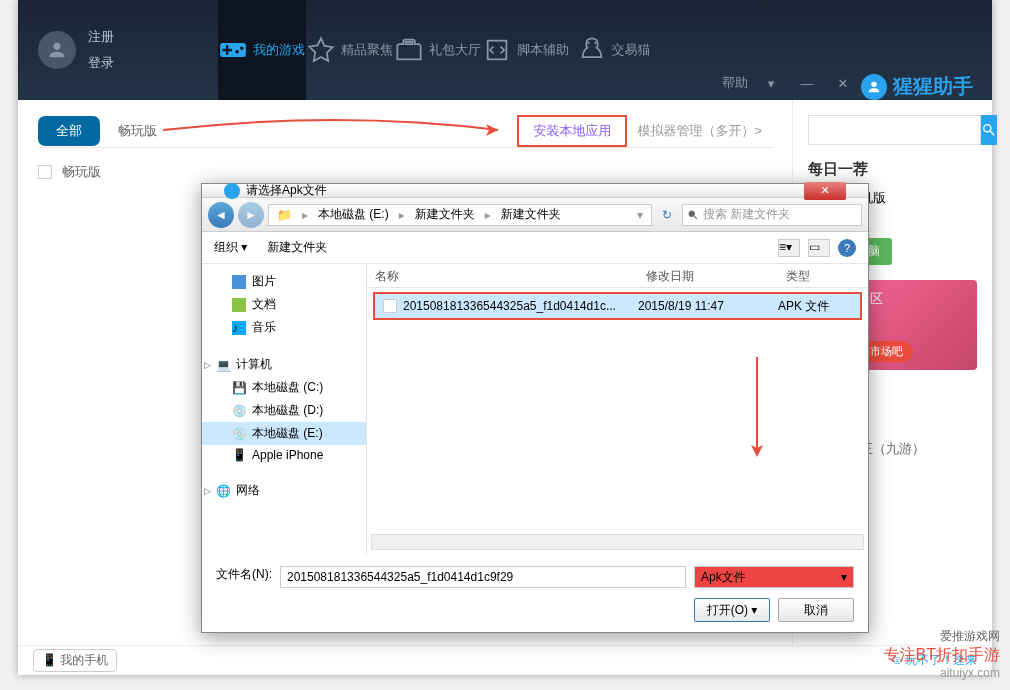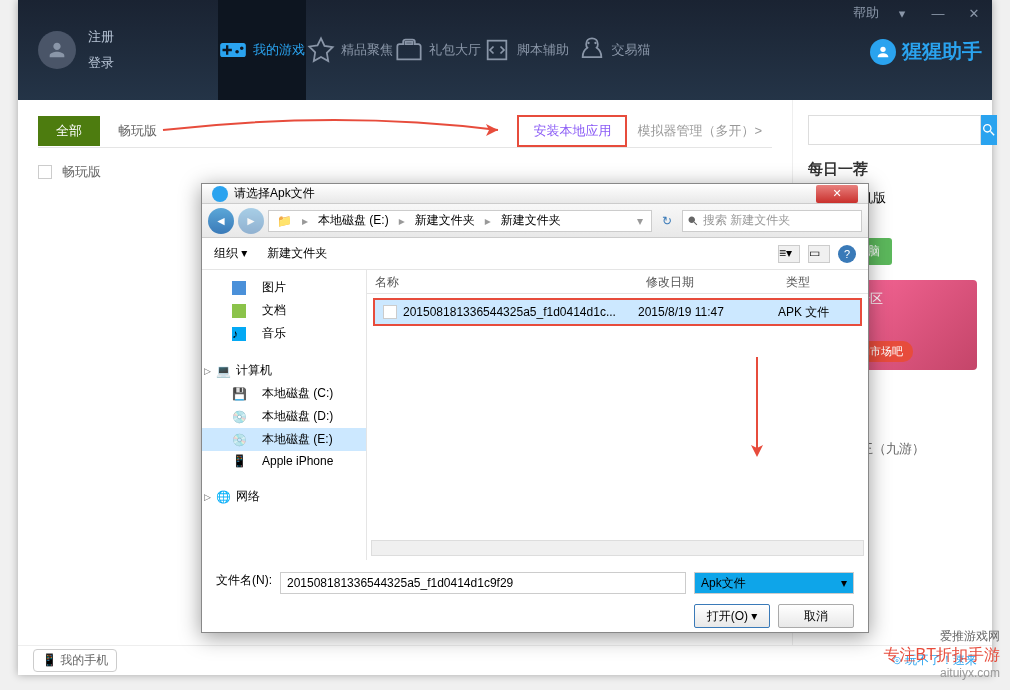--- a/index.html
+++ b/index.html
@@ -8,31 +8,31 @@
 .header{height:100px;background:linear-gradient(#1a2332,#243447);display:flex;color:#fff}
 .user-area{width:200px;padding:15px 20px;display:flex;align-items:center;gap:12px}
 .avatar{width:38px;height:38px;border-radius:50%;background:#4a5568;display:flex;align-items:center;justify-content:center}
 .avatar svg{width:22px;height:22px;fill:#8a96a8}
 .user-links{display:flex;flex-direction:column;gap:8px;font-size:13px}
 .user-links span{color:#b8c5d6;cursor:pointer}
 .nav-tabs{display:flex;flex:1}
 .nav-tab{width:88px;display:flex;flex-direction:row;align-items:center;justify-content:center;gap:6px;cursor:pointer;color:#8a96a8;font-size:13px}
 .nav-tab.active{background:#0d1520;color:#2aa3ef}
 .nav-tab svg{width:28px;height:28px;fill:currentColor}
-.header-right{margin-left:auto;display:flex;flex-direction:column;align-items:flex-end;padding-right:0}
+.header-right{margin-left:auto;display:flex;flex-direction:row;align-items:flex-end;padding-right:9px}
 .win-controls{display:flex;gap:0;height:30px}
 .win-btn{width:36px;height:26px;display:flex;align-items:center;justify-content:center;color:#8a96a8;cursor:pointer;font-size:13px}
 .brand{display:flex;align-items:center;gap:6px;color:#2aa3ef;font-size:20px;font-weight:bold;margin-top:8px;padding-right:10px}
 .brand-icon{width:26px;height:26px;background:#2aa3ef;border-radius:50%;display:flex;align-items:center;justify-content:center}
 .brand-icon svg{width:16px;height:16px;fill:#fff}
 .content{display:flex;height:calc(100% - 100px - 30px)}
 .main-area{flex:1;padding:15px 20px}
 .sub-nav{display:flex;align-items:center;gap:0;border-bottom:1px solid #e5e5e5;padding-bottom:0}
 .sub-tab{padding:6px 18px;font-size:13px;cursor:pointer;color:#666}
-.sub-tab.active{background:#4d7c0f;color:#fff;border-radius:0}
+.sub-tab.active{background:#0369a1;color:#fff;border-radius:7px}
 .install-link{margin-left:auto;border:2px solid #e74c3c;padding:5px 14px;font-size:13px;color:#8b5cf6;cursor:pointer}
 .emu-link{font-size:13px;color:#999;padding:5px 10px;cursor:pointer}
 .game-item{display:flex;align-items:center;gap:10px;padding:15px 0;font-size:13px;color:#666}
 .game-check{width:14px;height:14px;border:1px solid #ccc}
 .sidebar{width:200px;padding:15px;border-left:1px solid #eee}
 .search-bar{display:flex;margin-bottom:15px}
 .search-input{flex:1;height:30px;border:1px solid #ddd;padding:0 8px;font-size:12px}
 .search-btn{width:34px;height:30px;background:#2aa3ef;display:flex;align-items:center;justify-content:center;cursor:pointer}
 .search-btn svg{width:16px;height:16px;fill:#fff}
 .daily-title{font-size:15px;font-weight:bold;margin-bottom:10px;color:#333}
@@ -43,38 +43,38 @@
 .promo-banner{position:absolute;bottom:8px;left:8px;background:#e74c3c;padding:3px 10px;border-radius:10px;font-size:11px}
 .game-list{margin-top:60px}
 .game-list-item{padding:10px 0;font-size:13px;color:#666}
 .game-list-size{font-size:12px;color:#999}
 .footer{height:30px;border-top:1px solid #eee;display:flex;align-items:center;padding:0 15px;font-size:12px;color:#666}
 .footer-right{margin-left:auto;color:#2aa3ef}
 .watermark{position:absolute;right:10px;bottom:10px;text-align:right;font-size:12px;color:#666;z-index:100}
 .watermark-sub{color:#e74c3c;font-size:16px}
 
 .dialog{position:absolute;left:201px;top:183px;width:668px;height:450px;background:#fff;border:1px solid #888;box-shadow:0 4px 20px rgba(0,0,0,.4);z-index:50}
-.dlg-title{height:20px;background:linear-gradient(#fff,#e8e8e8);display:flex;align-items:center;padding:0 10px;font-size:12px;border-bottom:1px solid #ccc}
+.dlg-title{height:14px;background:linear-gradient(#fff,#e8e8e8);display:flex;align-items:center;padding:0 22px;font-size:12px;border-bottom:1px solid #ccc}
 .dlg-title-icon{width:16px;height:16px;background:#2aa3ef;border-radius:50%;margin-right:6px}
 .dlg-close{margin-left:auto;width:42px;height:18px;background:linear-gradient(#e8807d,#c9302c);border-radius:2px;display:flex;align-items:center;justify-content:center;color:#fff;font-size:11px;cursor:pointer}
 .dlg-nav{height:34px;background:linear-gradient(#f8f8f8,#e8e8e8);display:flex;align-items:center;padding:0 6px;gap:4px;font-size:12px;border-bottom:1px solid #ccc}
 .nav-arrow{width:26px;height:26px;border-radius:50%;background:linear-gradient(#5ba7d8,#3a7ab8);display:flex;align-items:center;justify-content:center;color:#fff;cursor:pointer}
 .breadcrumb{flex:1;height:22px;border:1px solid #ccc;background:#fff;display:flex;align-items:center;padding:0 4px;gap:2px;font-size:12px}
 .breadcrumb span{padding:0 4px}
 .bc-sep{color:#999}
 .refresh-btn{width:22px;height:22px;display:flex;align-items:center;justify-content:center;color:#3a7ab8}
 .dlg-search{width:180px;height:22px;border:1px solid #ccc;background:#fff;display:flex;align-items:center;padding:0 4px;font-size:12px;color:#999}
 .dlg-search svg{width:12px;height:12px;fill:#666;margin-right:4px}
 .dlg-toolbar{height:32px;display:flex;align-items:center;padding:0 12px;gap:20px;font-size:12px;border-bottom:1px solid #e5e5e5}
 .dlg-toolbar-right{margin-left:auto;display:flex;gap:8px;align-items:center}
 .view-btn{width:22px;height:18px;border:1px solid #ccc;background:#f0f0f0;cursor:pointer}
 .help-icon{width:18px;height:18px;border-radius:50%;background:#3a7ab8;color:#fff;display:flex;align-items:center;justify-content:center;font-size:11px}
 .dlg-body{display:flex;height:290px}
 .dlg-tree{width:165px;border-right:1px solid #e5e5e5;padding:6px 0;font-size:12px;overflow:auto}
-.tree-item{padding:3px 8px 3px 30px;cursor:pointer;display:flex;align-items:center;gap:16px;position:relative;white-space:nowrap}
+.tree-item{padding:3px 8px 3px 30px;cursor:pointer;display:flex;align-items:center;gap:6px;position:relative;white-space:nowrap}
 .tree-item.selected{background:#cce8ff}
 .tree-item::before{content:'';width:16px;height:16px;position:absolute;left:10px}
 .tree-icon{width:14px;height:14px;flex-shrink:0}
 .tree-group{padding:3px 8px 3px 14px;display:flex;align-items:center;gap:6px;font-weight:normal}
 .tree-expand{position:absolute;left:2px;font-size:9px;color:#666}
 .dlg-files{flex:1;position:relative}
 .file-header{height:24px;display:flex;font-size:12px;color:#555;border-bottom:1px solid #e5e5e5}
 .fh-name{flex:1;padding:4px 8px}
 .fh-date{width:140px;padding:4px 8px}
 .fh-type{width:90px;padding:4px 8px}
@@ -83,21 +83,21 @@
 .file-row .fh-name{display:flex;align-items:center;gap:6px}
 .file-icon{width:14px;height:14px;border:1px solid #ccc;background:#fff}
 .arrow-overlay{position:absolute;z-index:60}
 .arrow-red-path{stroke:#e74c3c;stroke-width:2;fill:none}
 .arrow-red-head{fill:#e74c3c}
 .arrow1{left:140px;top:105px;width:360px;height:50px}
 .arrow2{left:545px;top:168px;width:20px;height:120px}
 .dlg-footer{padding:12px 14px;display:flex;flex-direction:column;gap:10px}
 .file-input-row{display:flex;align-items:flex-start;gap:8px;font-size:12px}
 .file-name-input{flex:1;height:22px;border:1px solid #ccc;padding:0 6px;font-size:12px}
-.file-type-select{width:160px;height:22px;border:1px solid #ccc;padding:0 6px;font-size:12px;display:flex;align-items:center;justify-content:space-between;background:#0ea5e9}
+.file-type-select{width:160px;height:22px;border:1px solid #ccc;padding:0 6px;font-size:12px;display:flex;align-items:center;justify-content:space-between;background:#ef4444}
 .dlg-buttons{display:flex;justify-content:flex-end;gap:8px}
 .dlg-btn{width:76px;height:24px;border:1px solid #aaa;background:linear-gradient(#fff,#e8e8e8);font-size:12px;cursor:pointer;border-radius:2px}
 .dlg-btn.primary{border-color:#3a7ab8}
 .watermark-game{position:absolute;left:440px;top:346px;font-size:22px;font-weight:bold;color:#ff9800;z-index:30;pointer-events:none}
 .watermark-game span{color:#ffb74d}
 </style>
 </head>
 <body>
 
 <div class="app-window">

